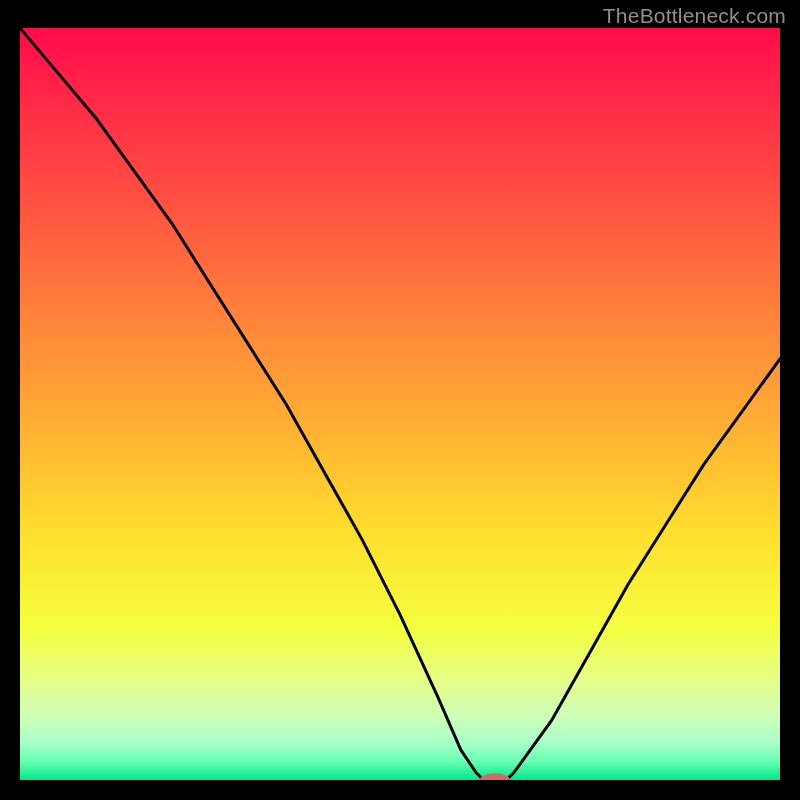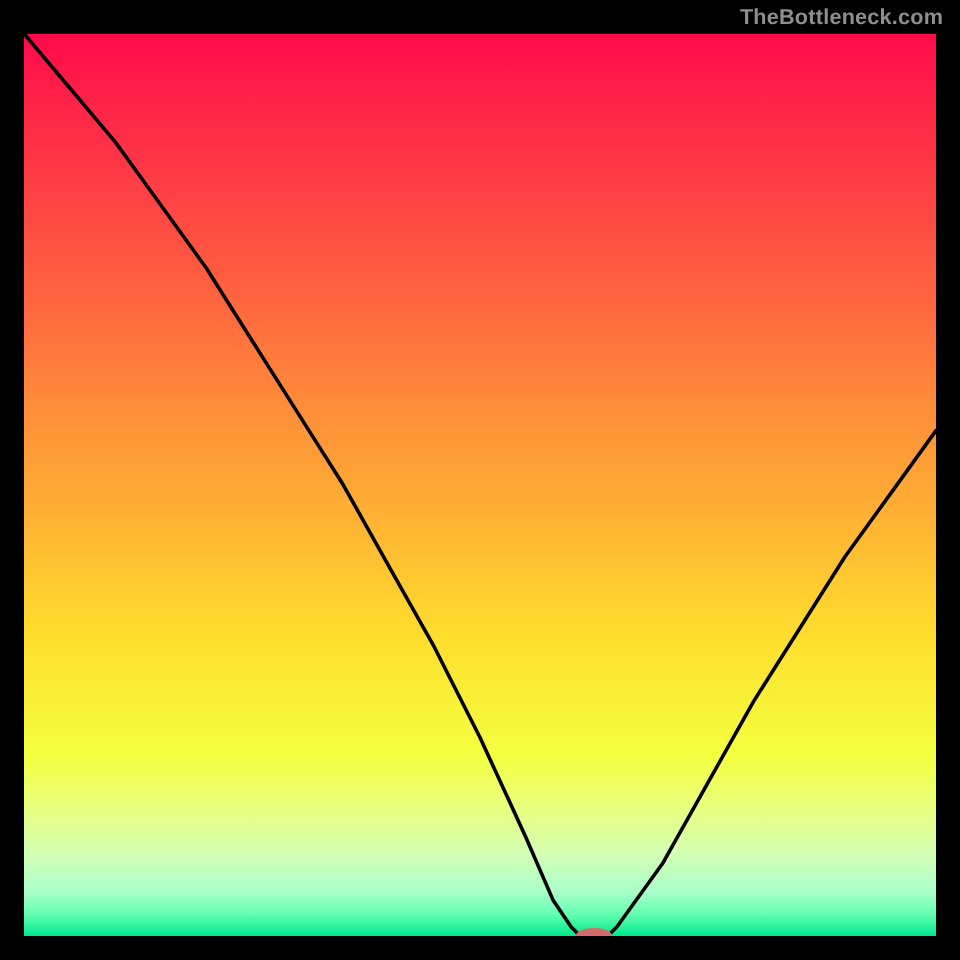--- a/index.html
+++ b/index.html
@@ -16,22 +16,22 @@
     top: 0;
     width: 800px;
     height: 800px;
     background: #000;
   }
   .watermark {
     position: absolute;
     top: 4px;
     right: 14px;
     font-family: Arial, Helvetica, sans-serif;
-    font-size: 18px;
-    font-weight: 700;
+    font-size: 21px;
+    font-weight: 400;
     color: #8f8f8f;
     letter-spacing: 0.2px;
   }
   .plot {
     position: absolute;
     left: 20px;
     top: 28px;
     width: 760px;
     height: 752px;
     overflow: hidden;

